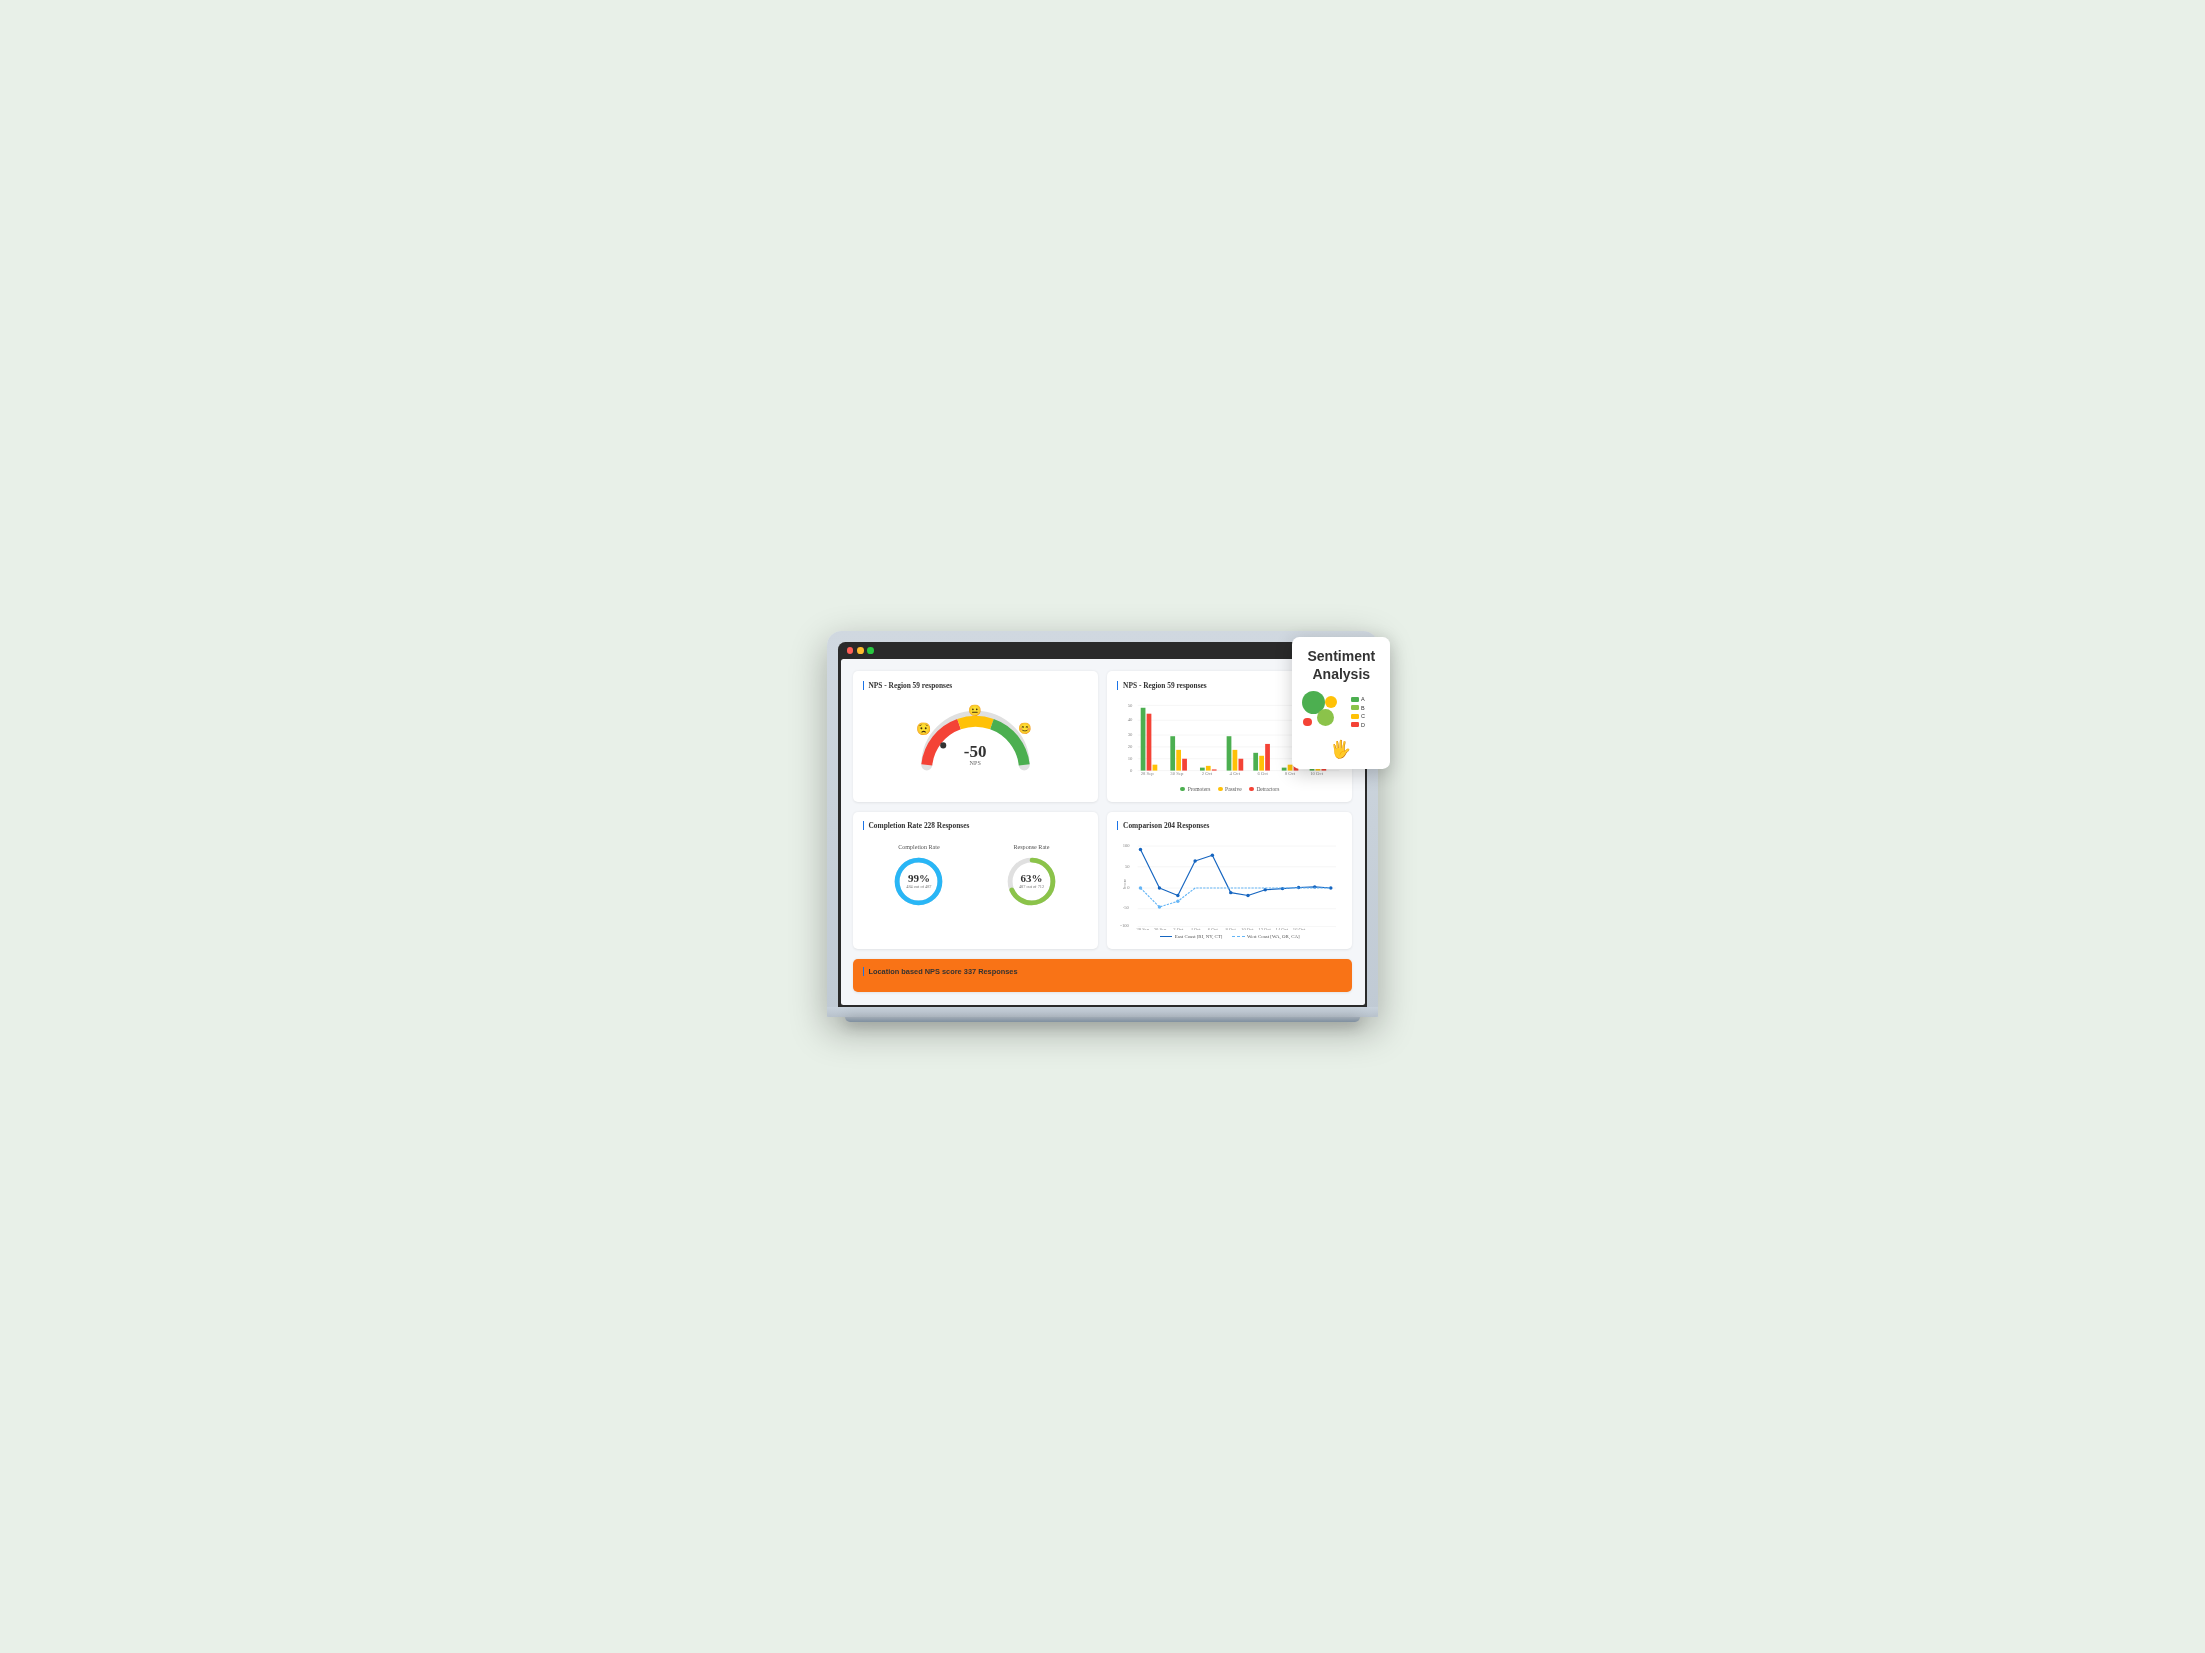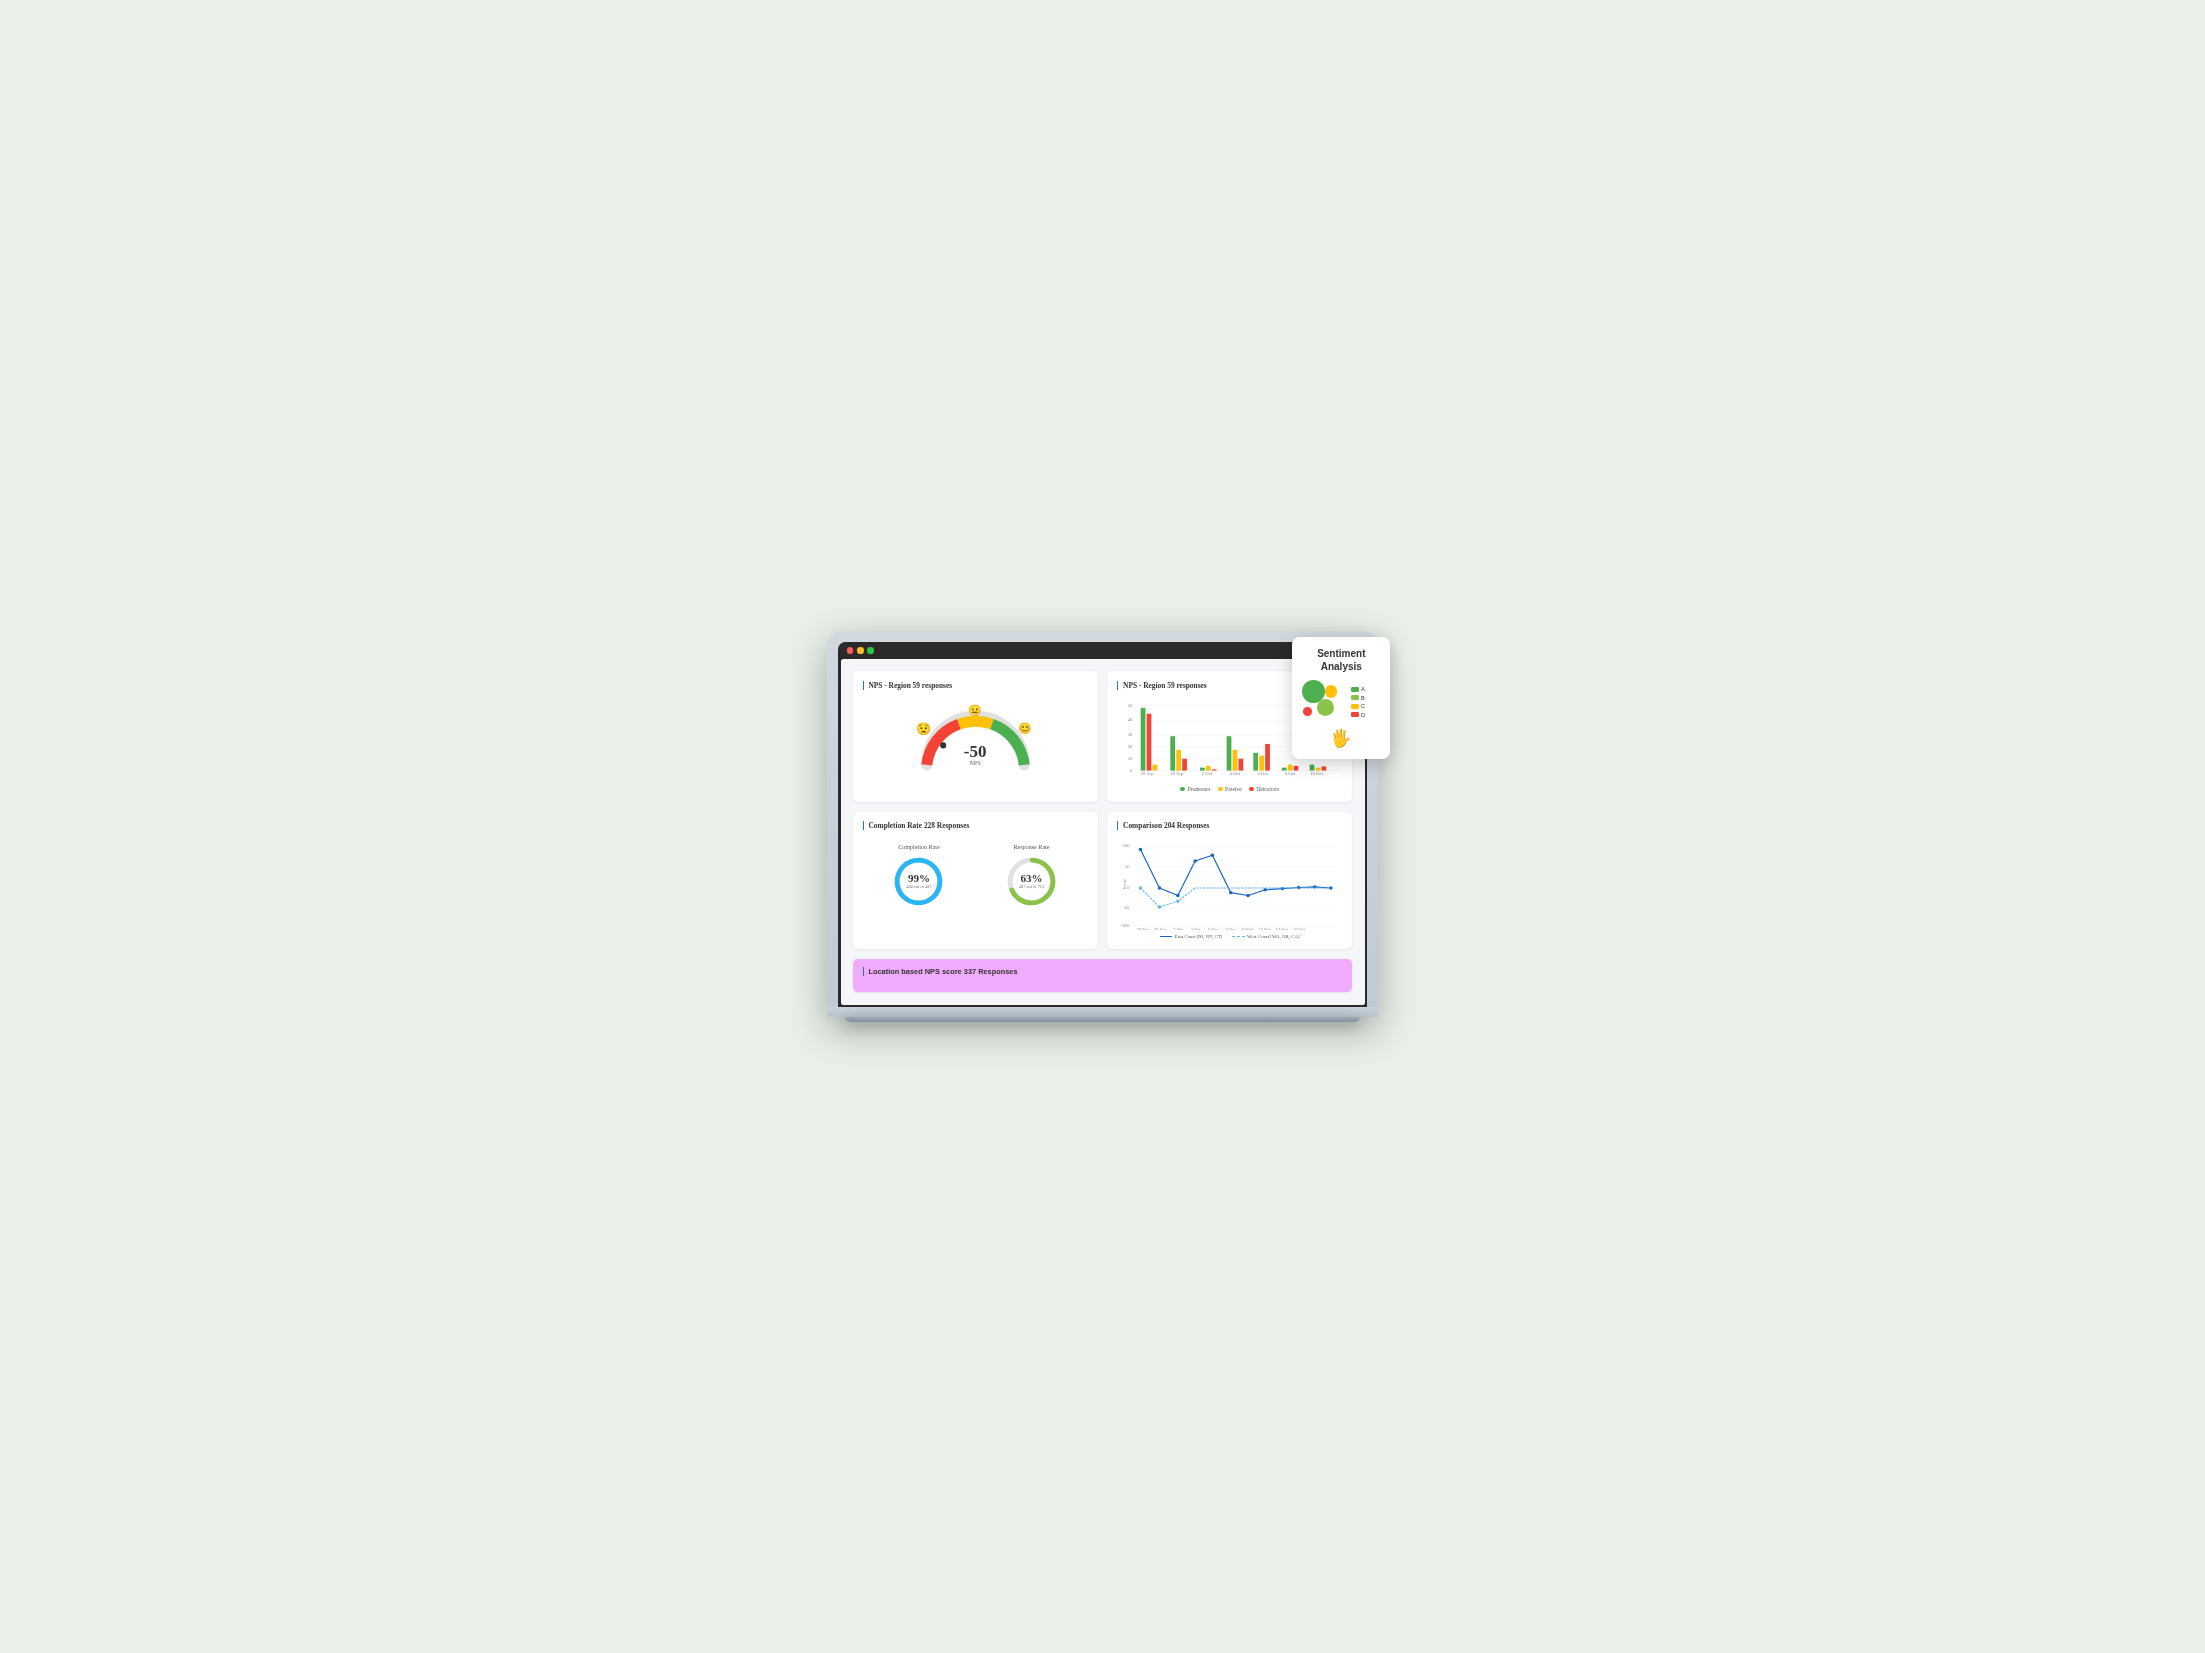--- a/index.html
+++ b/index.html
@@ -248,42 +248,42 @@
       color: #555;
     }
 
     .line-legend-line {
       width: 12.3px;
       height: 1.2px;
     }
 
     
     .bottom-card {
-      background: #f0abfc;
+      background: #f97316;
       border-radius: 4.9px;
       padding: 8.6px 9.8px;
       box-shadow: 0 0.6px 2.5px rgba(0,0,0,0.08);
       margin-top: 0;
     }
 
     
     .sentiment-popup {
       position: absolute;
       top: -18.4px;
       right: -37px;
       background: #fff;
       border-radius: 7.4px;
       padding: 9.8px;
       box-shadow: 0 4.9px 18.4px rgba(0,0,0,0.2);
       width: 98px;
       z-index: 10;
     }
 
     .sentiment-title {
-      font-size: 10px;
+      font-size: 14px;
       font-weight: 700;
       color: #333;
       text-align: center;
       margin-bottom: 7.4px;
       line-height: 1.3;
     }
 
     .sentiment-body {
       display: flex;
       gap: 6.1px;

